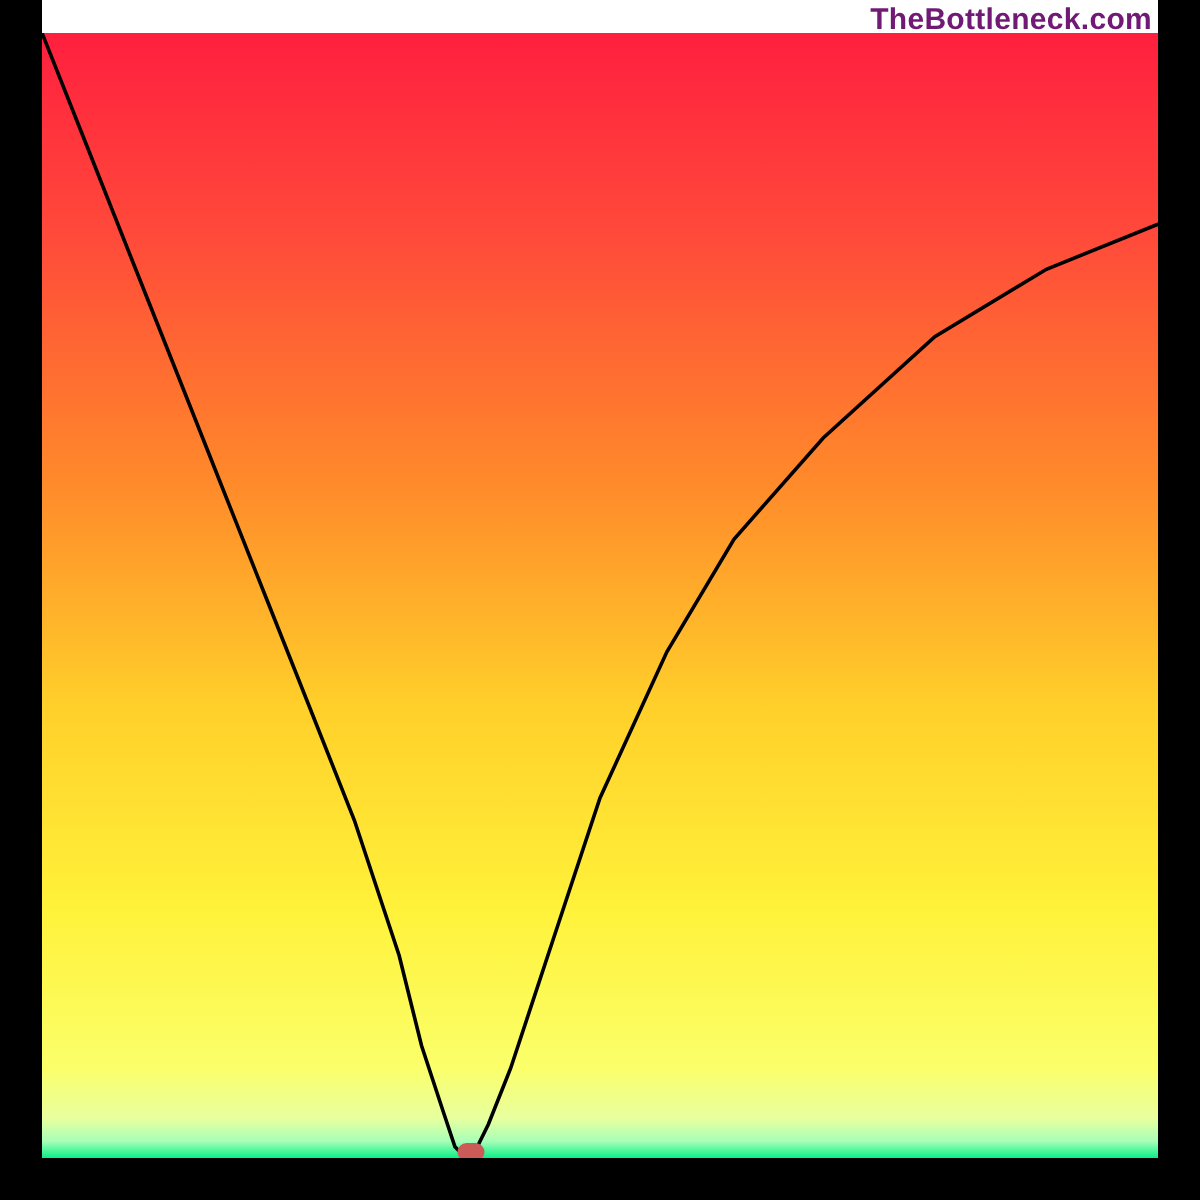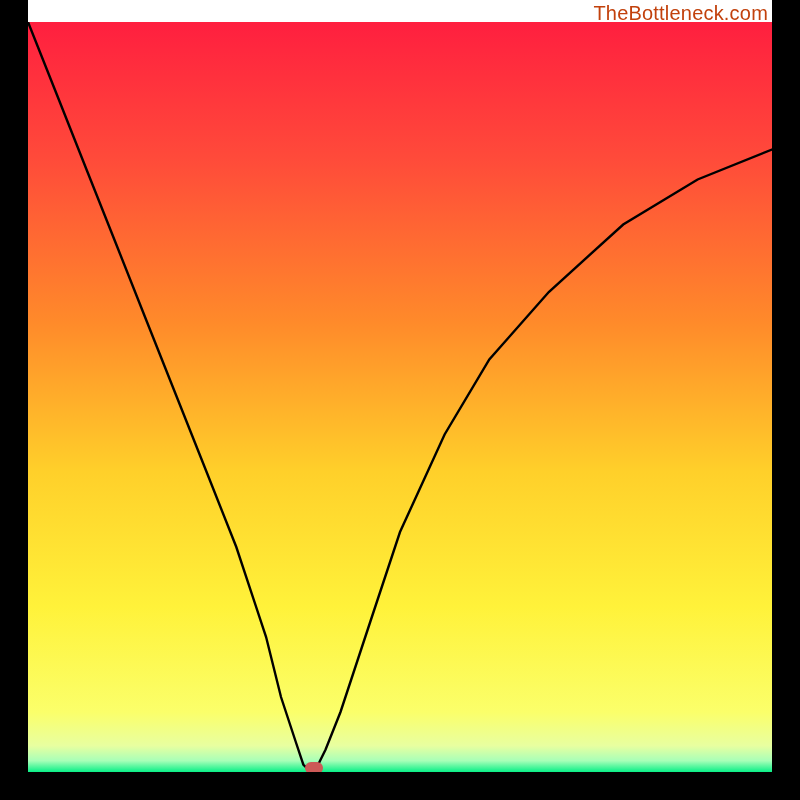--- a/index.html
+++ b/index.html
@@ -35,22 +35,22 @@
     top: 22px;
     width: 744px; 
     height: 750px; 
     overflow: hidden;
   }
   .watermark {
     position: absolute;
     top: 2px;
     right: 32px;
     font-size: 20px;
-    color: #c2410c;
-    font-weight: 400;
+    color: #701a75;
+    font-weight: 700;
     letter-spacing: 0.2px;
     user-select: none;
   }
   svg.curve {
     position: absolute;
     left: 0;
     top: 0;
     width: 744px;
     height: 750px;
   }

